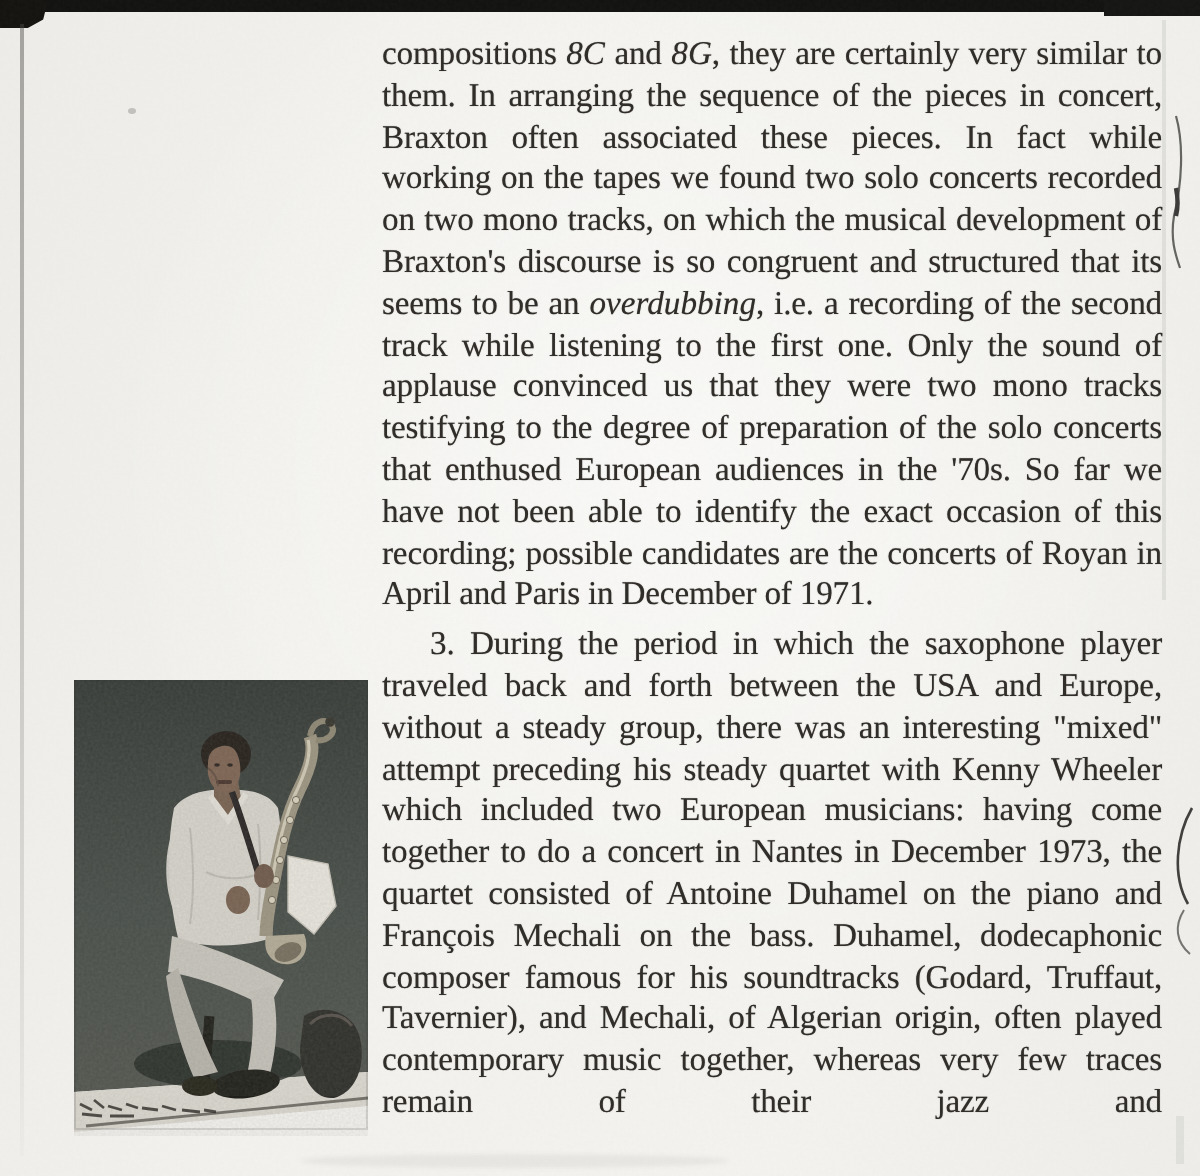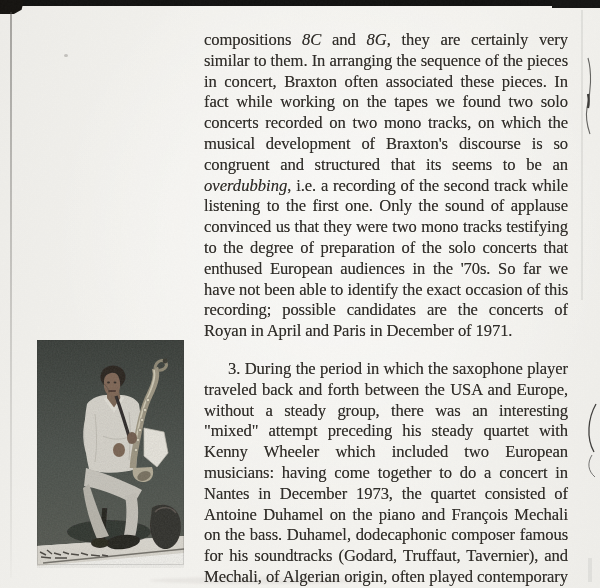--- a/index.html
+++ b/index.html
@@ -27,21 +27,21 @@
   .shadow-smudge{position:absolute;left:150px;top:577px;width:215px;height:7px;border-radius:50%;
     background:rgba(60,58,52,0.06);filter:blur(1px);}
   
   .text-col{
     position:absolute;left:187px;top:13px;width:398px;
     color:#2e2b27;
     font-size:16.6px;line-height:20.8px;
     text-align:justify;letter-spacing:-0.1px;
     text-shadow:0 0 0.5px rgba(46,43,39,0.55);
   }
-  .text-col p{margin:17px;}
+  .text-col p{margin:4px;}
   .text-col p.indent{text-indent:24px;}
   .text-col p.justify-last{text-align-last:justify;}
   .text-col i{letter-spacing:0;}
   
   .photo{position:absolute;left:37px;top:340px;width:147px;height:228px;}
   .photo svg{display:block;}
   
   .right-artifacts{position:absolute;right:0;top:0;width:30px;height:588px;pointer-events:none;}
   
   .page-grain{position:absolute;left:0;top:0;width:600px;height:588px;pointer-events:none;opacity:0.5;}

